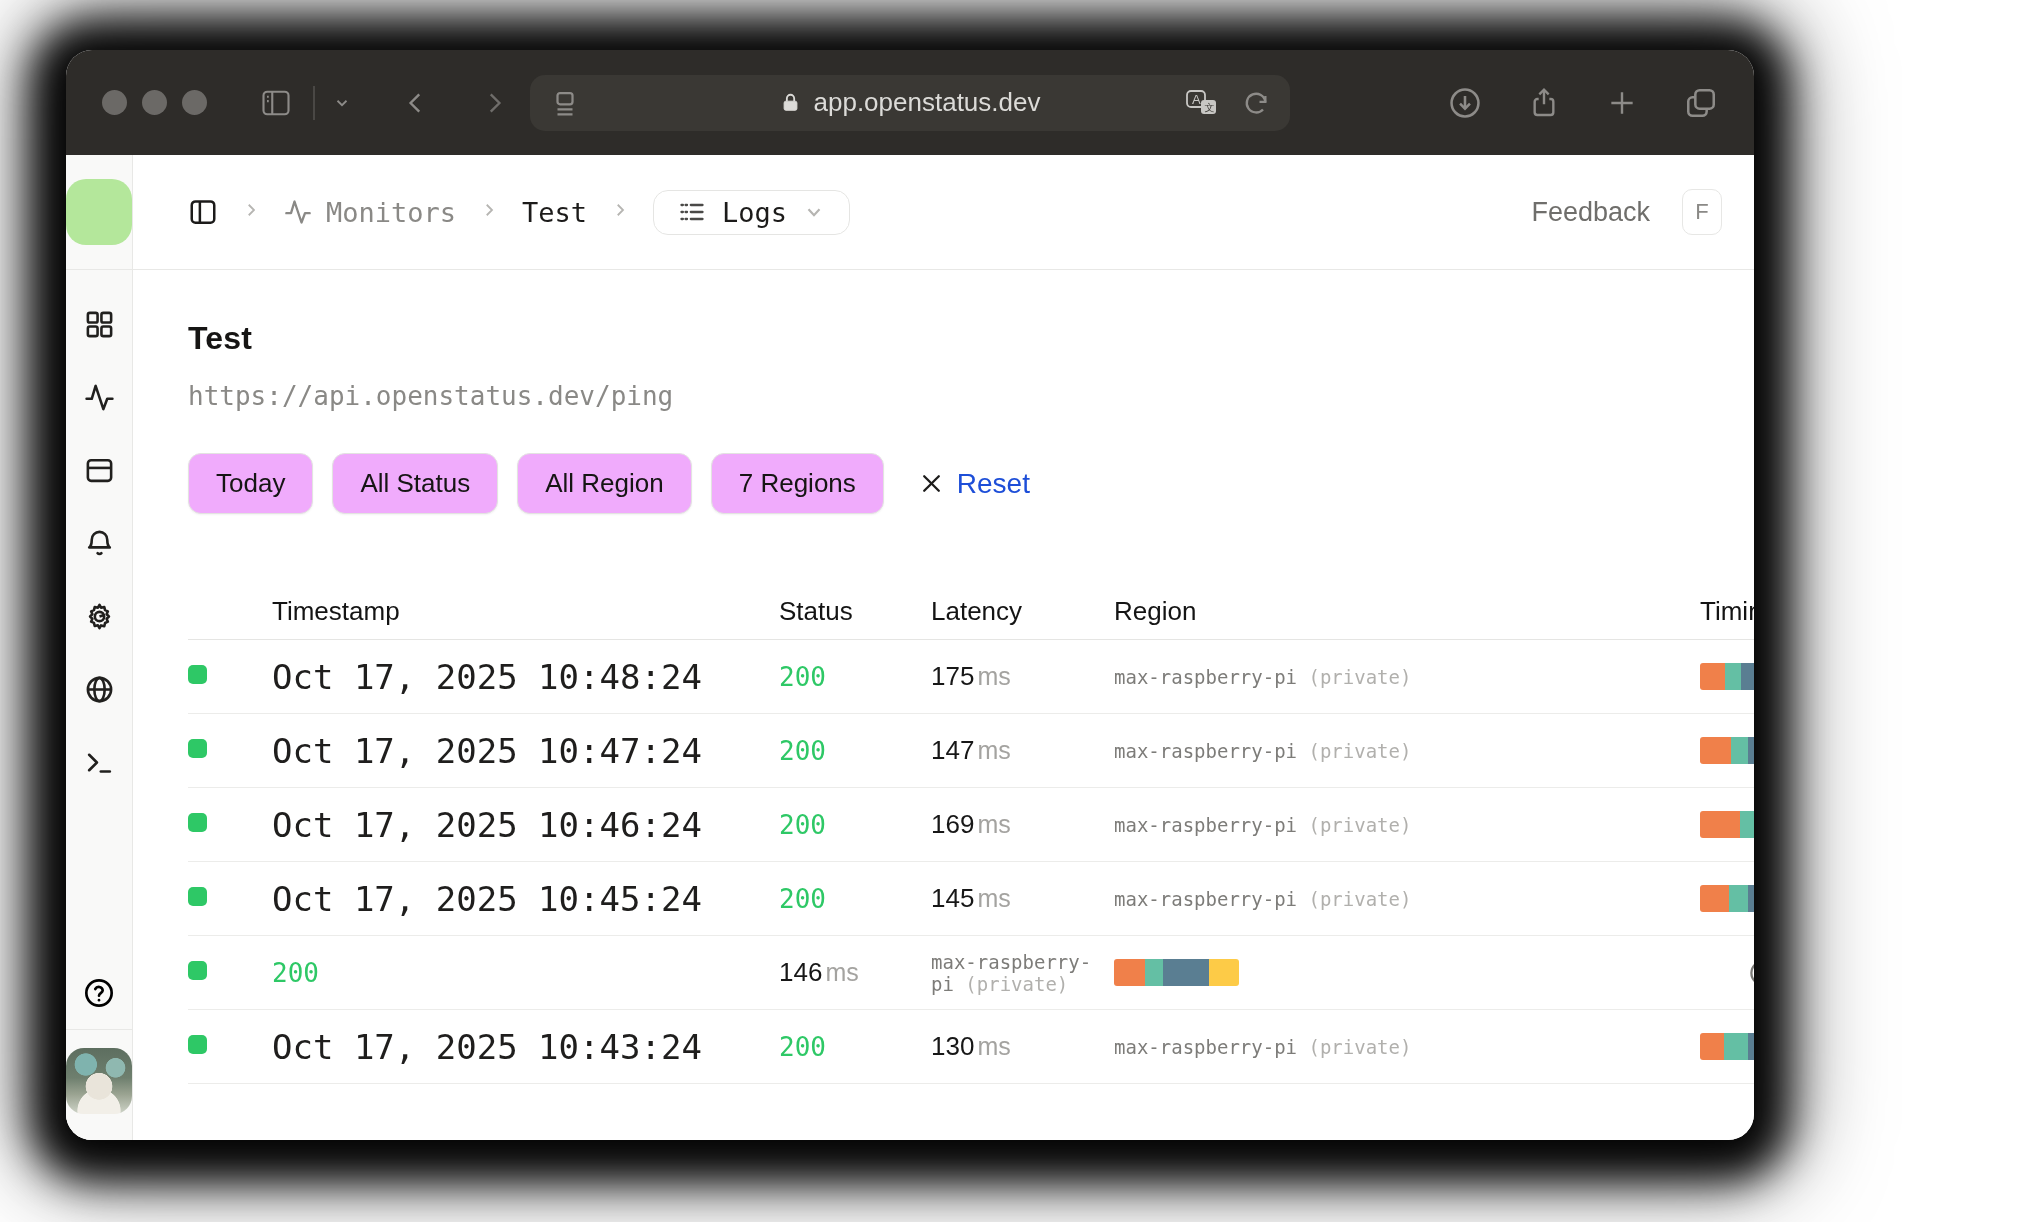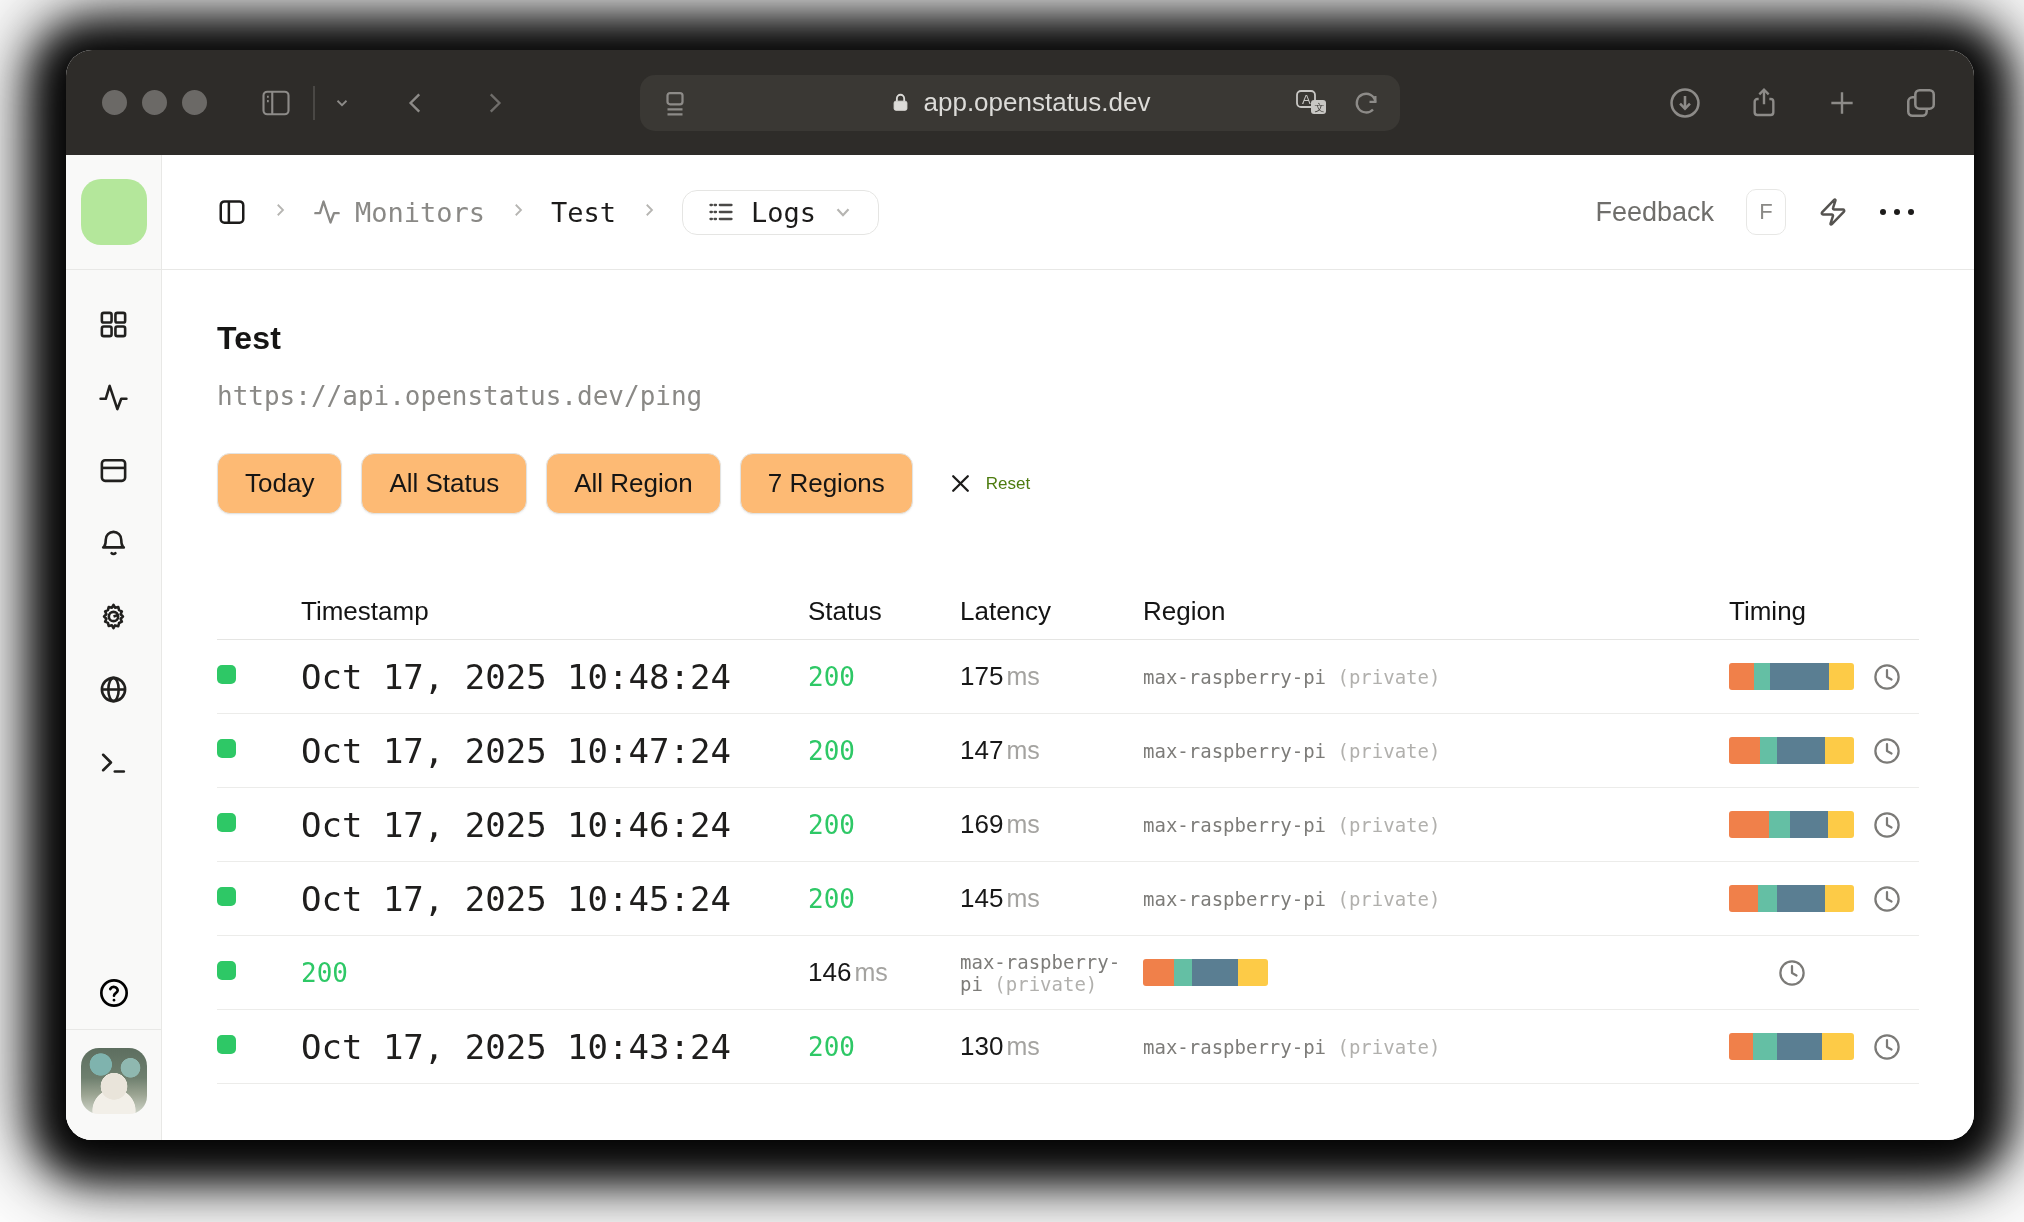--- a/index.html
+++ b/index.html
@@ -1,21 +1,21 @@
 <!DOCTYPE html>
 <html><head>
 <meta charset="utf-8">
 <style>
   * { margin:0; padding:0; box-sizing:border-box; }
   html,body { width:2024px; height:1222px; background:#ffffff; overflow:hidden;
     font-family:"Liberation Sans", sans-serif; }
   .mono { font-family:"DejaVu Sans Mono","Liberation Mono", monospace; }
 
   
-  .window { position:absolute; left:66px; top:50px; width:1908px; height:1090px;
+  .window { position:absolute; left:66px; top:50px; width:1688px; height:1090px;
     border-radius:26px; background:#ffffff; overflow:hidden;
     box-shadow:0 6px 40px 34px rgba(0,0,0,0.96), 0 0 90px 40px rgba(0,0,0,0.55); }
 
   
   .chrome { height:105px; background:#2e2c29; display:flex; align-items:center;
     padding:0 36px; position:relative; }
   .traffic { display:flex; gap:15px; }
   .traffic span { width:25px; height:25px; border-radius:50%; background:#6b6966; }
   .chrome-ic { color:#8d8b88; display:flex; align-items:center; justify-content:center; }
   .chrome-ic svg { display:block; }
@@ -67,25 +67,25 @@
   .kbd { width:40px; height:46px; border:1.5px solid #e7e7e5; border-radius:10px;
     color:#8a8986; font-size:22px; display:flex; align-items:center; justify-content:center; }
   .ellipsis { display:flex; gap:8px; }
   .ellipsis i { width:6px; height:6px; border-radius:50%; background:#1c1b1a; }
 
   
   .content { padding:50px 55px 0 55px; }
   .page-title { font-size:32px; font-weight:700; color:#161514; letter-spacing:.2px; }
   .endpoint { margin-top:24px; font-size:26px; color:#8a8986; }
   .filters { margin-top:42px; display:flex; align-items:center; gap:19px; }
-  .fbtn { border:1.5px solid #e3e3e1; border-radius:13px; background:#fdba74;
+  .fbtn { border:1.5px solid #e3e3e1; border-radius:13px; background:#f0abfc;
     padding:14px 27px; font-size:26px; font-weight:500; color:#161514;
     box-shadow:0 1px 2px rgba(0,0,0,.05); }
   .reset { display:flex; align-items:center; gap:13px; margin-left:16px;
-    font-size:17px; font-weight:500; color:#4d7c0f; }
+    font-size:28px; font-weight:500; color:#1d4ed8; }
 
   
   .table { margin-top:70px; }
   .tr { display:grid; grid-template-columns:84px 507px 152px 183px 586px 125px auto;
     align-items:center; height:74px; border-bottom:1.5px solid #ececea; }
   .thead { height:56px; border-bottom:1.5px solid #e5e5e3; }
   .th { font-size:26px; font-weight:500; color:#141414; }
   .dot { width:19px; height:19px; border-radius:5px; display:inline-block; }
   .td-ts { font-size:34px; color:#1f1e1d; }
   .td-status { font-size:26px; }

